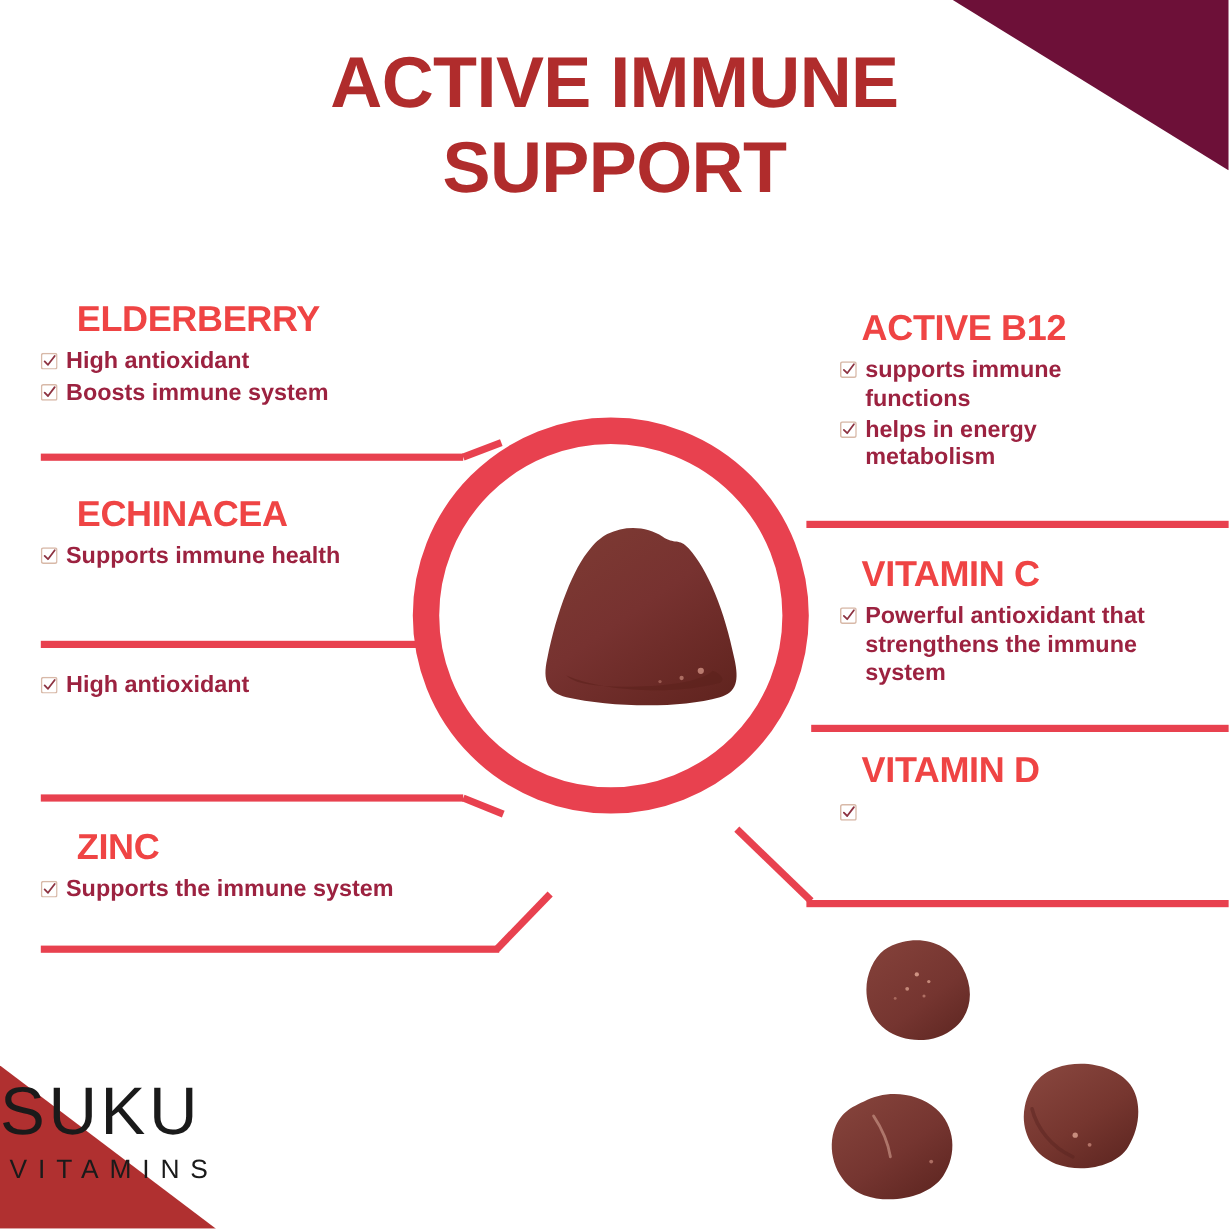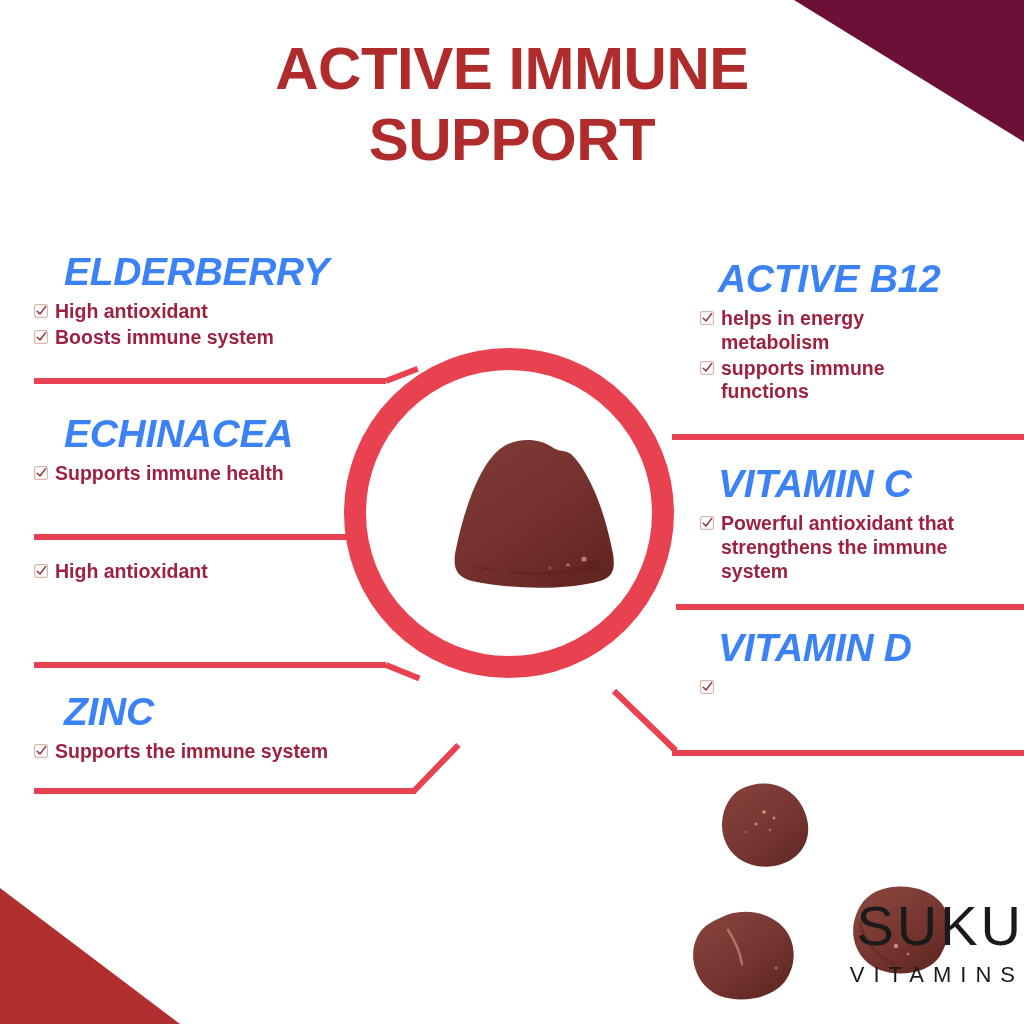--- a/index.html
+++ b/index.html
@@ -57,27 +57,26 @@
   .conn { position:absolute; background:#e8414f; z-index:2; }
   .conn-h { height:6px; }
   .conn-d { height:6px; transform-origin:left center; }
 
   
   .col { position:absolute; z-index:4; }
   .col-left  { left:34px;  width:400px; text-align:left; }
   .col-right { left:700px; width:320px; text-align:left; }
 
   .sec-title {
-    color:#3b82f6;
+    color:#ef4444;
     font-weight:bold;
-    font-size:39px;
+    font-size:30px;
     letter-spacing:-0.3px;
     margin-bottom:6px;
     white-space:nowrap;
-    font-style:italic;
   }
   .sec-title.indent { padding-left:30px; }
   .sec-title.indent-sm { padding-left:18px; }
 
   ul.bullets { list-style:none; }
   ul.bullets li {
     display:flex;
     align-items:flex-start;
     gap:7px;
     color:#9c2240;
@@ -88,21 +87,21 @@
   }
   .cbox {
     flex:0 0 auto;
     width:14px; height:14px;
     margin-top:4px;
     position:relative;
   }
   .cbox svg { display:block; }
 
   
-  .logo { position:absolute; left:0; bottom:38px; width:1024px; text-align:right; z-index:7; }
+  .logo { position:absolute; left:0; bottom:38px; width:1024px; text-align:left; z-index:7; }
   .logo .brand {
     color:#1a1a1a;
     font-size:56px;
     font-weight:400;
     letter-spacing:3px;
     line-height:1;
   }
   .logo .sub {
     color:#1a1a1a;
     font-size:22px;
@@ -239,30 +238,30 @@
   <div class="col col-right" style="top:257px;">
     <div class="sec-title indent-sm">ACTIVE B12</div>
     <ul class="bullets">
       <li>
         <span class="cbox">
           <svg width="14" height="14" viewBox="0 0 14 14">
               <rect x="0.6" y="0.6" width="12.8" height="12.8" rx="1.6" fill="none" stroke="#d8b9a8" stroke-width="1.2"></rect>
               <path d="M3.2 7.2 L6 10 L11.6 2.6" fill="none" stroke="#8d3342" stroke-width="1.5" stroke-linecap="round" stroke-linejoin="round"></path>
             </svg>
         </span>
+        <span style="max-width:225px; display:inline-block;">supports immune functions</span>
+      </li>
+      <li>
+        <span class="cbox">
+          <svg width="14" height="14" viewBox="0 0 14 14">
+              <rect x="0.6" y="0.6" width="12.8" height="12.8" rx="1.6" fill="none" stroke="#d8b9a8" stroke-width="1.2"></rect>
+              <path d="M3.2 7.2 L6 10 L11.6 2.6" fill="none" stroke="#8d3342" stroke-width="1.5" stroke-linecap="round" stroke-linejoin="round"></path>
+            </svg>
+        </span>
         <span style="max-width:225px; display:inline-block;">helps in energy metabolism</span>
-      </li>
-      <li>
-        <span class="cbox">
-          <svg width="14" height="14" viewBox="0 0 14 14">
-              <rect x="0.6" y="0.6" width="12.8" height="12.8" rx="1.6" fill="none" stroke="#d8b9a8" stroke-width="1.2"></rect>
-              <path d="M3.2 7.2 L6 10 L11.6 2.6" fill="none" stroke="#8d3342" stroke-width="1.5" stroke-linecap="round" stroke-linejoin="round"></path>
-            </svg>
-        </span>
-        <span style="max-width:225px; display:inline-block;">supports immune functions</span>
       </li>
     </ul>
   </div>
 
   <div class="col col-right" style="top:462px;">
     <div class="sec-title indent-sm">VITAMIN C</div>
     <ul class="bullets">
       <li>
         <span class="cbox">
           <svg width="14" height="14" viewBox="0 0 14 14">

